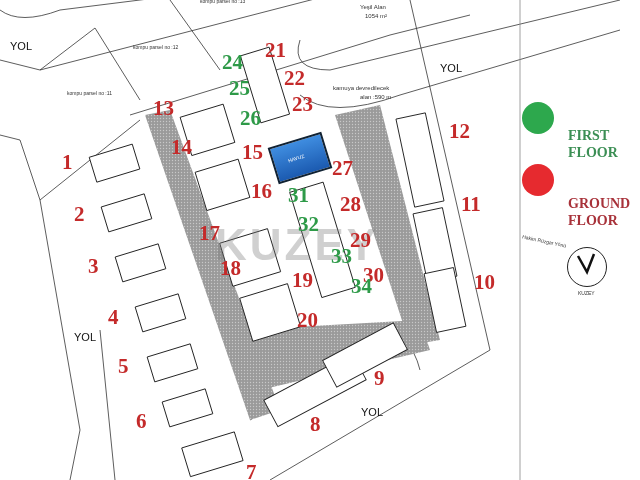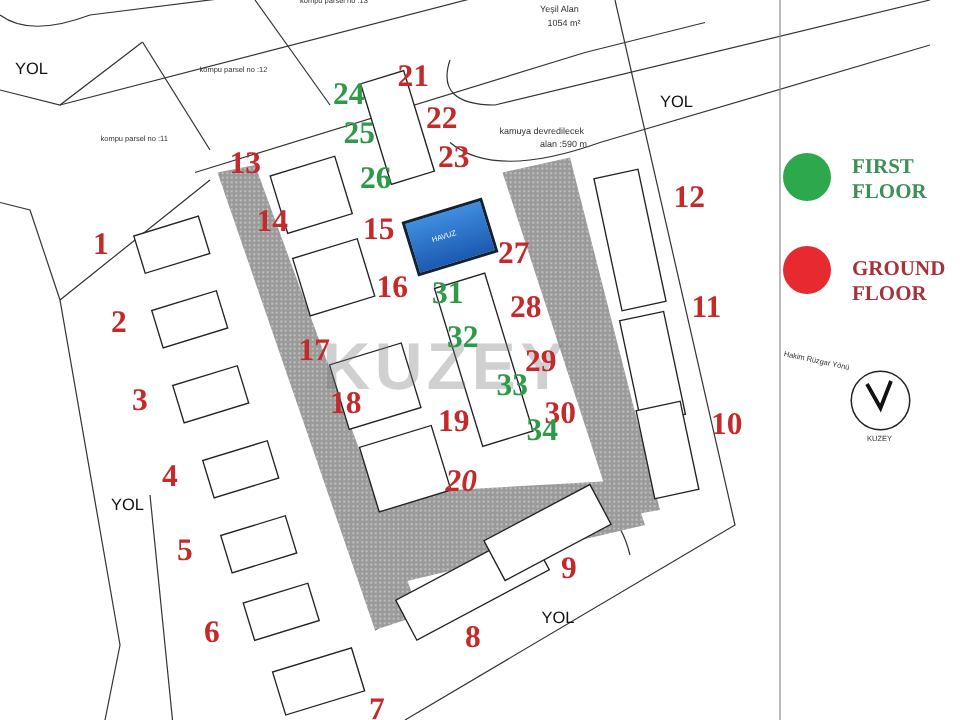--- a/index.html
+++ b/index.html
@@ -5,21 +5,21 @@
   html,body{margin:0;padding:0;background:#fff;}
   body{width:640px;height:480px;position:relative;overflow:hidden;font-family:"Liberation Sans",sans-serif;}
   #site{position:absolute;left:0;top:0;width:640px;height:480px;}
   .num{position:absolute;font-family:"Liberation Serif",serif;font-weight:bold;font-size:21px;line-height:1;}
   .num.red{color:#c42a2a;}
   .num.green{color:#2e9a48;}
   .lbl{position:absolute;font-size:11px;color:#111;line-height:1.1;}
   .tiny{position:absolute;font-size:5px;color:#333;}
   .legend{position:absolute;left:520px;top:100px;width:120px;}
   .dot{position:absolute;width:32px;height:32px;border-radius:50%;}
-  .ltxt{position:absolute;font-family:"Liberation Serif",serif;font-weight:bold;font-size:14px;line-height:1.05;}
+  .ltxt{position:absolute;font-family:"Liberation Serif",serif;font-weight:bold;font-size:14px;line-height:1.05;margin-top:24px;}
   .compass{position:absolute;left:567px;top:247px;width:38px;height:38px;border:1px solid #222;border-radius:50%;}
   .pool{position:absolute;left:272px;top:139px;width:52px;height:34px;background:linear-gradient(#3f8de0,#1b5ab0);border:2px solid #123;transform:rotate(-17deg);}
   .pool span{position:absolute;left:14px;top:13px;font-size:5px;color:#fff;}
   .wm{position:absolute;left:215px;top:220px;font-size:44px;font-weight:bold;letter-spacing:3px;color:rgba(120,120,120,0.35);}
 </style>
 </head>
 <body>
 
 <div id="site">
   <svg width="640" height="480" style="position:absolute;left:0;top:0">
@@ -102,21 +102,21 @@
       <div class="num red" style="left: 474px; top: 272px;">10</div>
       <div class="num red" style="left: 461px; top: 194px;">11</div>
       <div class="num red" style="left: 449px; top: 121px;">12</div>
       <div class="num red" style="left: 153px; top: 98px;">13</div>
       <div class="num red" style="left: 171px; top: 137px;">14</div>
       <div class="num red" style="left: 242px; top: 142px;">15</div>
       <div class="num red" style="left: 251px; top: 181px;">16</div>
       <div class="num red" style="left: 199px; top: 223px;">17</div>
       <div class="num red" style="left: 220px; top: 258px;">18</div>
       <div class="num red" style="left: 292px; top: 270px;">19</div>
-      <div class="num red" style="left: 297px; top: 310px; font-style: italic;">20</div>
+      <div class="num red" style="left: 297px; top: 310px;">20</div>
       <div class="num red" style="left: 265px; top: 40px;">21</div>
       <div class="num red" style="left: 284px; top: 68px;">22</div>
       <div class="num red" style="left: 292px; top: 94px;">23</div>
       <div class="num red" style="left: 332px; top: 158px;">27</div>
       <div class="num red" style="left: 340px; top: 194px;">28</div>
       <div class="num red" style="left: 350px; top: 230px;">29</div>
       <div class="num red" style="left: 363px; top: 265px;">30</div>
       <div class="num green" style="left: 222px; top: 52px;">24</div>
       <div class="num green" style="left: 229px; top: 78px;">25</div>
       <div class="num green" style="left: 240px; top: 108px;">26</div>

